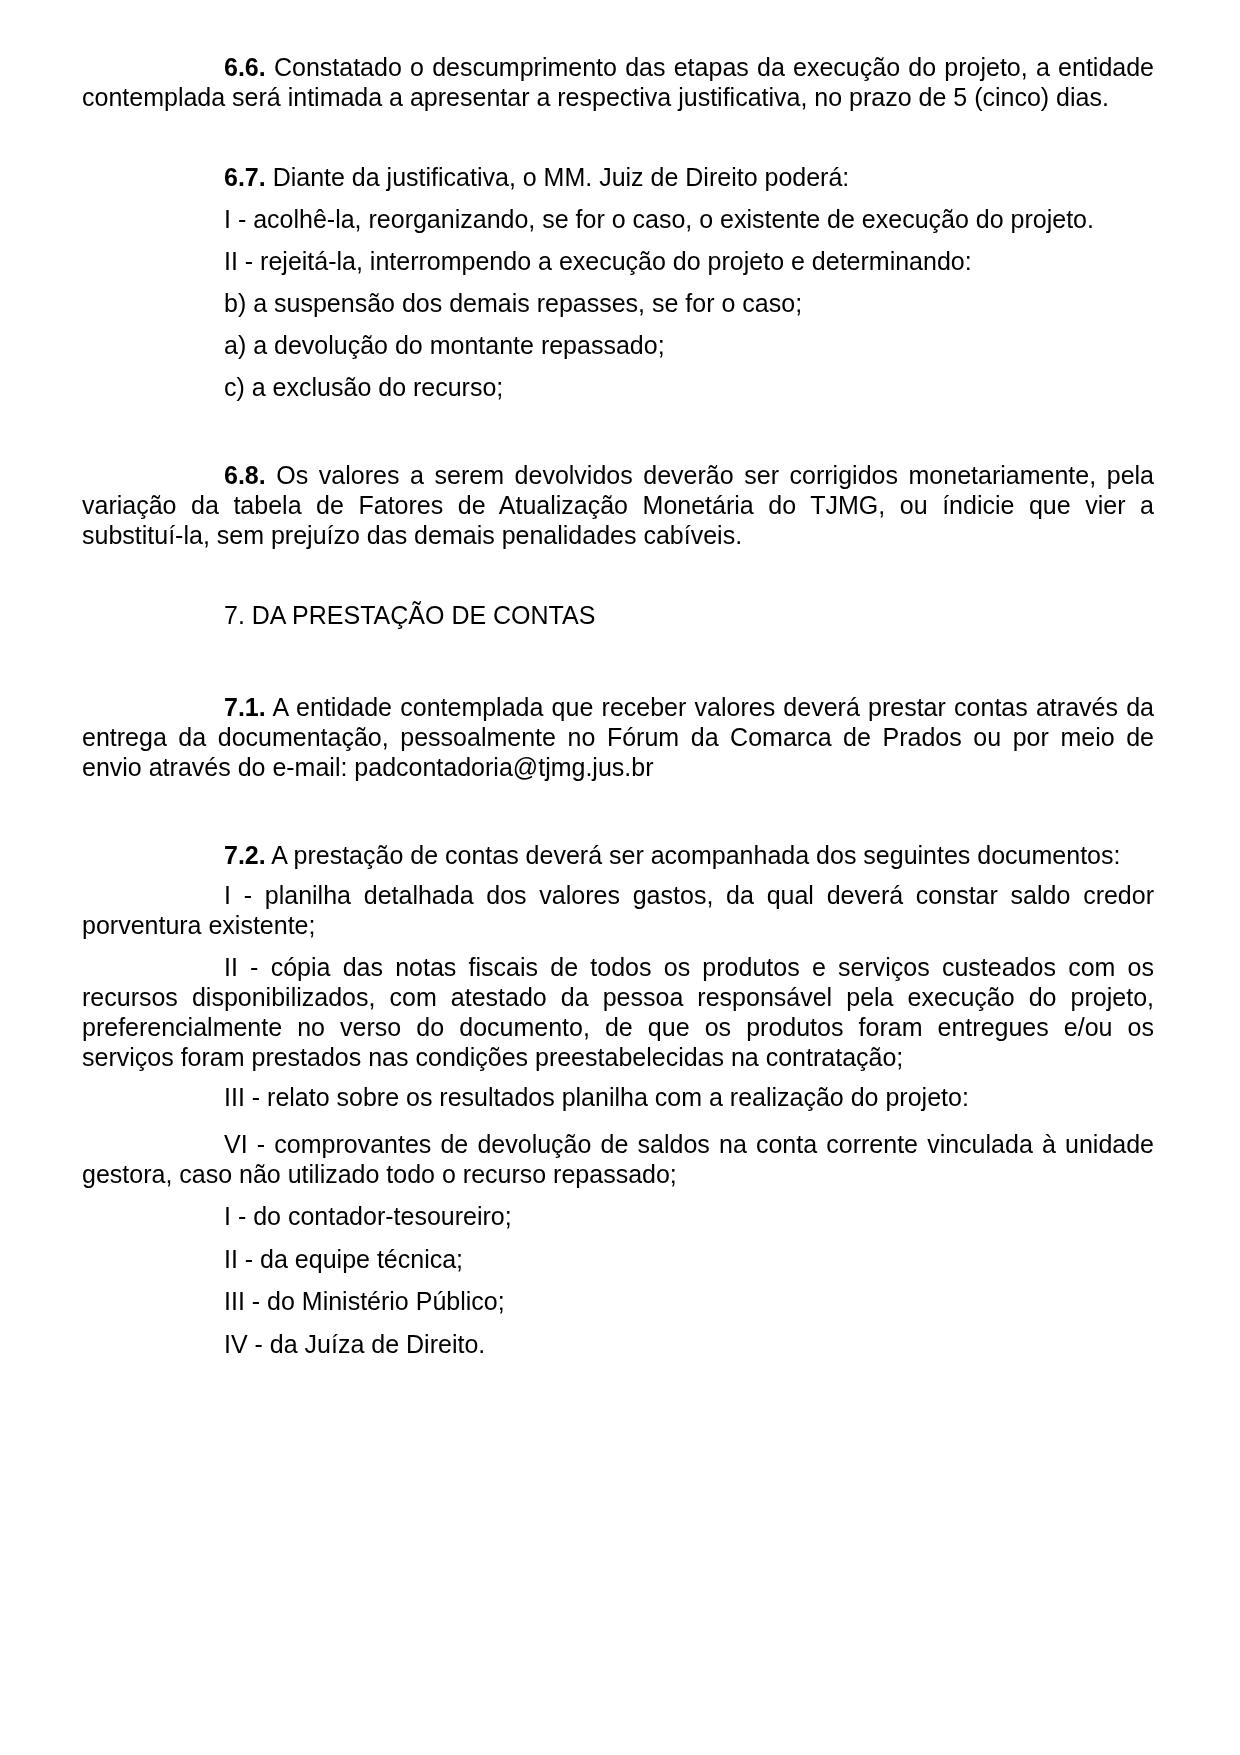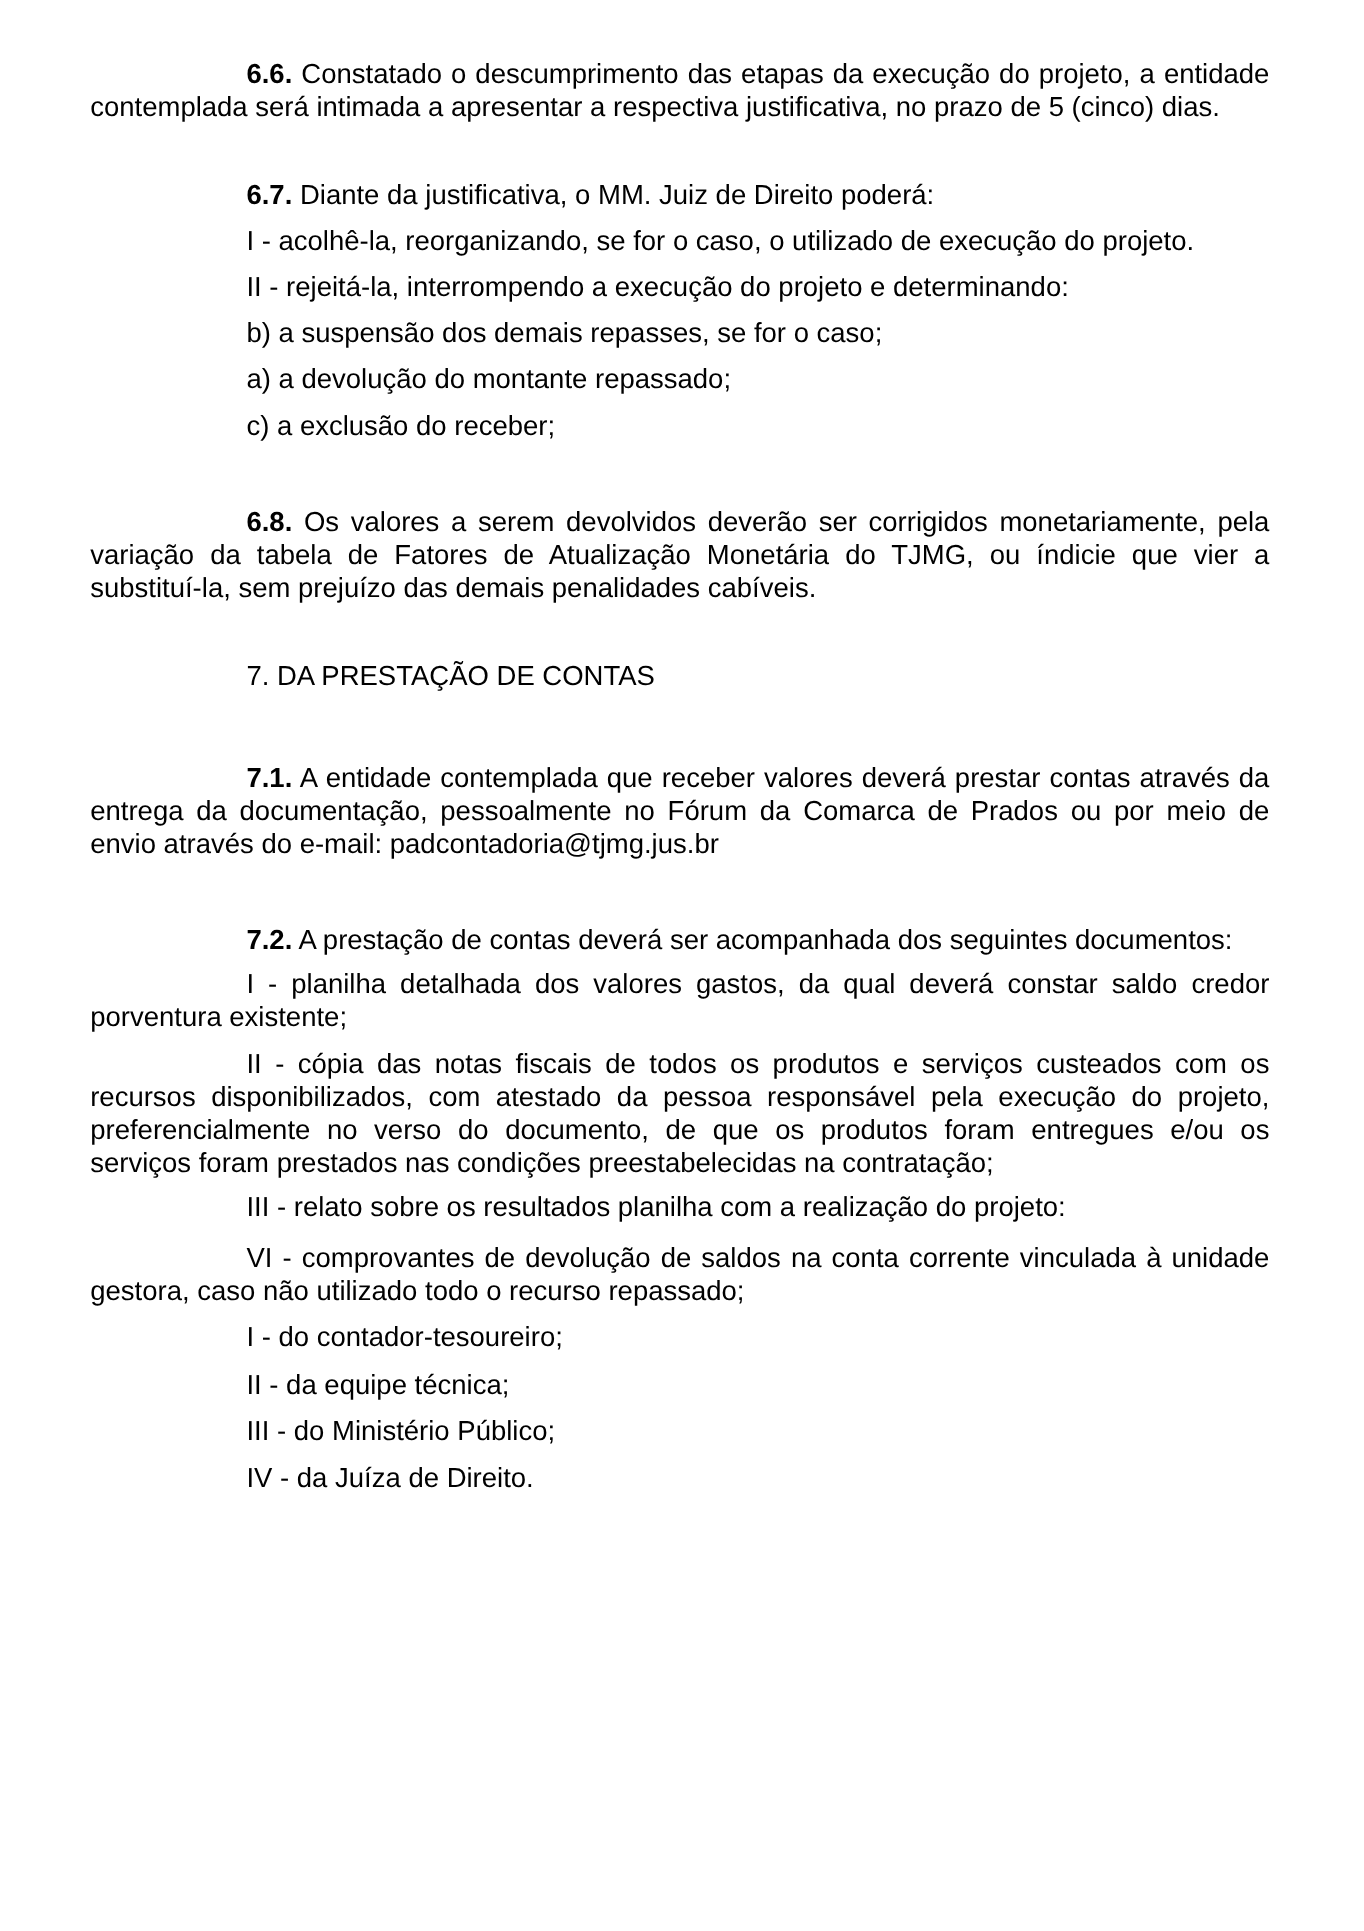--- a/index.html
+++ b/index.html
@@ -43,29 +43,29 @@
 </head>
 <body>
 
 <div class="page">
   <div class="content">
 
     <p class="para"><span class="num">6.6.</span><span> Constatado o descumprimento das etapas da execução do projeto, a entidade contemplada será intimada a apresentar a respectiva justificativa, no prazo de 5 (cinco) dias.</span></p>
 
     <p class="para" style="margin-top:50px"><span class="num">6.7.</span><span> Diante da justificativa, o MM. Juiz de Direito poderá:</span></p>
 
-    <p class="para" style="margin-top:12px"><span>I - acolhê-la, reorganizando, se for o caso, o utilizado de execução do projeto.</span></p>
+    <p class="para" style="margin-top:12px"><span>I - acolhê-la, reorganizando, se for o caso, o existente de execução do projeto.</span></p>
 
     <p class="para" style="margin-top:12px"><span>II - rejeitá-la, interrompendo a execução do projeto e determinando:</span></p>
 
     <p class="para" style="margin-top:12px"><span>b) a suspensão dos demais repasses, se for o caso;</span></p>
 
     <p class="para" style="margin-top:12px"><span>a) a devolução do montante repassado;</span></p>
 
-    <p class="para" style="margin-top:12px"><span>c) a exclusão do receber;</span></p>
+    <p class="para" style="margin-top:12px"><span>c) a exclusão do recurso;</span></p>
 
     <p class="para" style="margin-top:58px"><span class="num">6.8.</span><span> Os valores a serem devolvidos deverão ser corrigidos monetariamente, pela variação da tabela de Fatores de Atualização Monetária do TJMG, ou índicie que vier a substituí-la, sem prejuízo das demais penalidades cabíveis.</span></p>
 
     <p class="heading" style="margin-top:50px"><span>7. DA PRESTAÇÃO DE CONTAS</span></p>
 
     <p class="para" style="margin-top:62px"><span class="num">7.1.</span><span> A entidade contemplada que receber valores deverá prestar contas através da entrega da documentação, pessoalmente no Fórum da Comarca de Prados ou por meio de envio através do e-mail: padcontadoria@tjmg.jus.br</span></p>
 
     <p class="para" style="margin-top:58px"><span class="num">7.2.</span><span> A prestação de contas deverá ser acompanhada dos seguintes documentos:</span></p>
 
     <p class="para" style="margin-top:10px"><span>I - planilha detalhada dos valores gastos, da qual deverá constar saldo credor porventura existente;</span></p>

